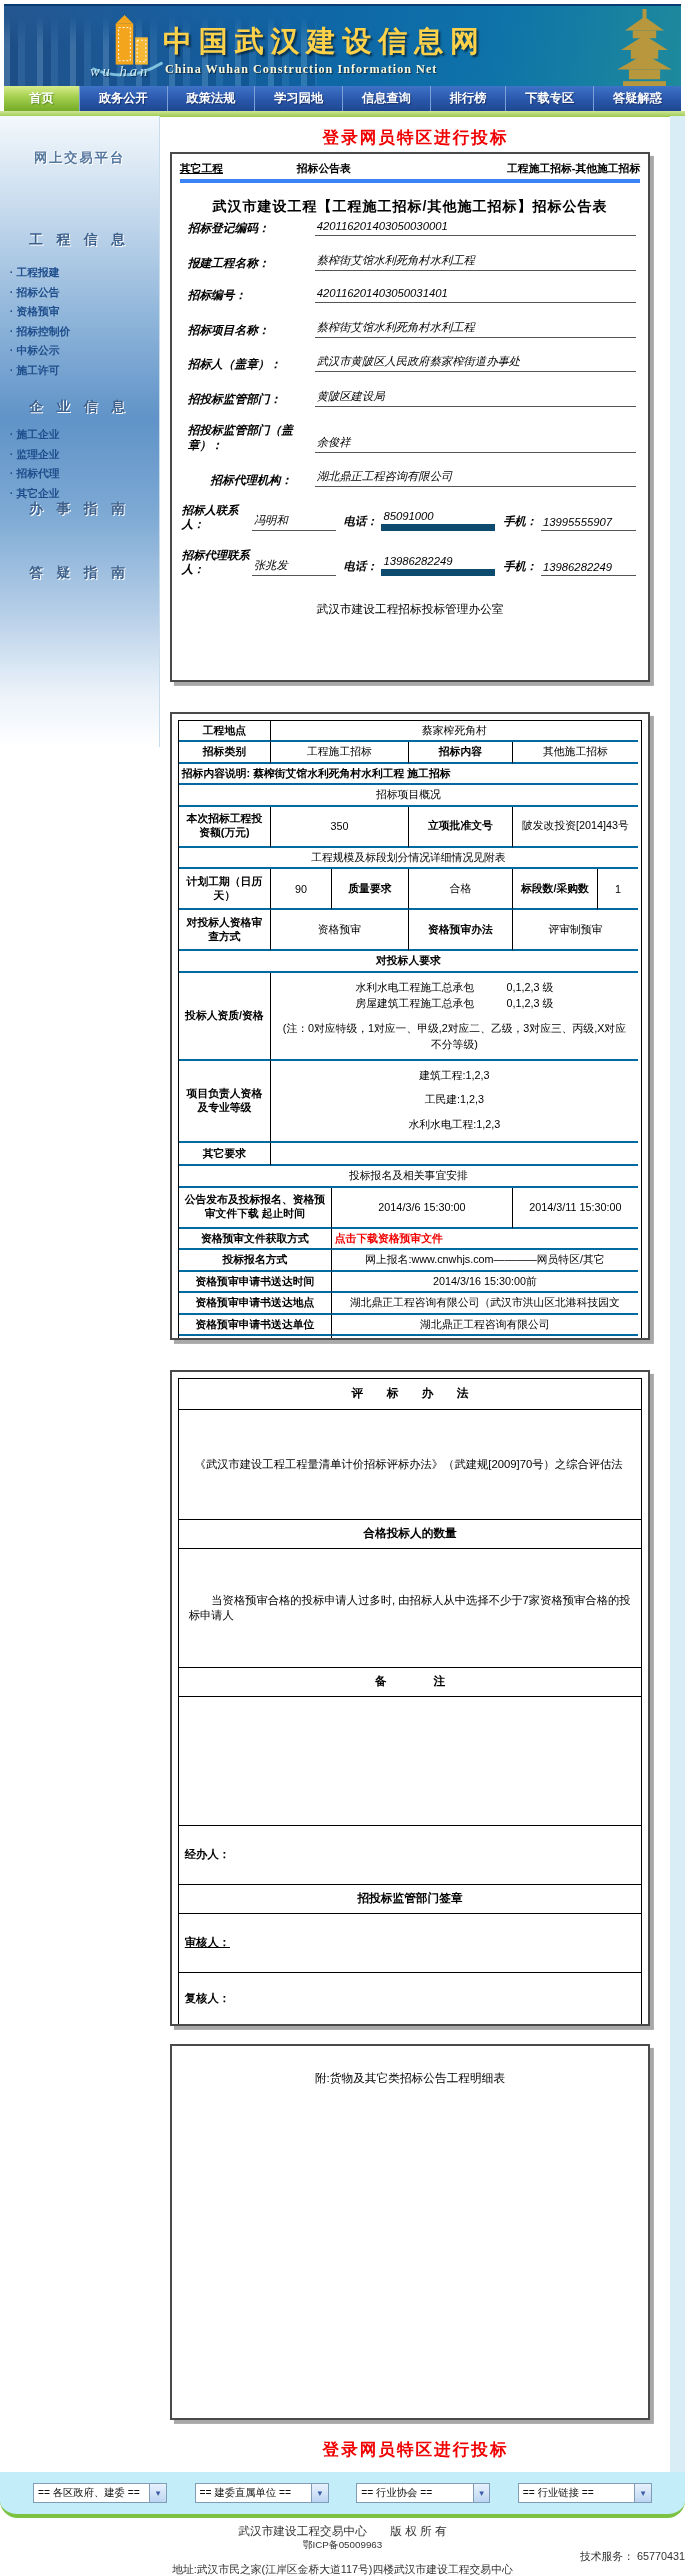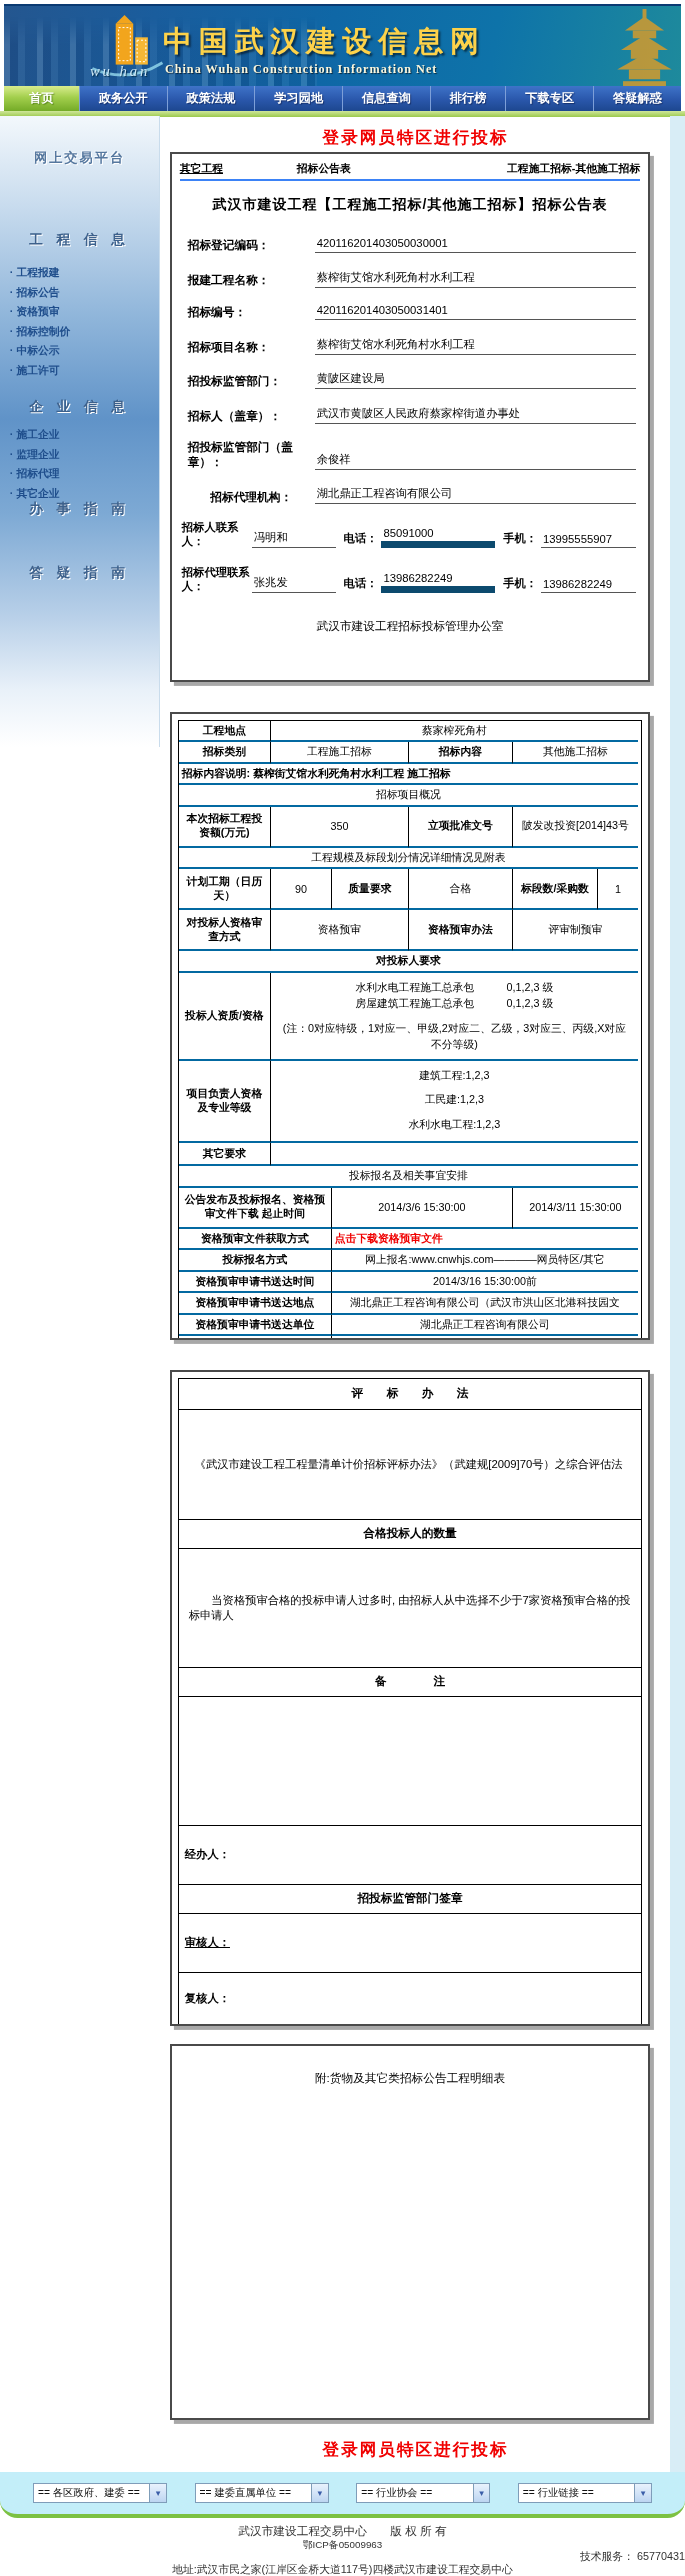--- a/index.html
+++ b/index.html
@@ -45,26 +45,26 @@
   .side-sec { position:absolute; left:0; width:100%; text-align:center; font-size:13.7px; font-weight:bold; letter-spacing:4.9px; color:#3d618c; text-shadow:1px 1px 0 #fff; }
   .side-items { position:absolute; left:9.8px; }
   .side-item { font-size:10.8px; font-weight:bold; color:#1f4e8c; line-height:19.6px; cursor:pointer; white-space:nowrap; }
   .side-item::before { content:"· "; }
   .right-strip { position:absolute; left:670px; top:116px; width:14.7px; height:2356px; background:#d8edf6; }
   
   .login-link { position:absolute; left:160px; width:511px; text-align:center; font-size:16.6px; font-weight:bold; color:#f00000; letter-spacing:2px; cursor:pointer; }
   
   .paper { position:absolute; left:170px; width:480px; background:#fff; border:2px solid #4a4a4a; box-shadow:3.9px 3.9px 0 #a8a8a8; overflow:hidden; }
   
-  .b1-head { display:flex; align-items:flex-end; margin:7.8px 7.8px 0 7.8px; padding-bottom:2.9px; border-bottom:2px solid #3b82f6; font-size:10.8px; font-weight:bold; }
+  .b1-head { display:flex; align-items:flex-end; margin:7.8px 7.8px 0 7.8px; padding-bottom:2.9px; border-bottom:4px solid #3b82f6; font-size:10.8px; font-weight:bold; }
   .b1-head .tl { width:117px; text-decoration:underline; }
   .b1-head .tc { flex:1; }
   .b1-head .tr { text-align:right; white-space:nowrap; }
   .b1-title { margin-top:15.7px; text-align:center; font-size:14px; font-weight:bold; letter-spacing:1px; }
-  .b1-fields { margin-top:23px; }
+  .b1-fields { margin-top:4px;font-style:italic; }
   .f-row { display:flex; align-items:flex-end; margin:0 11.7px 16.6px 15.7px; }
   .f-label { width:127px; font-size:11.7px; font-weight:bold; line-height:14.7px; }
   .f-value { flex:1; border-bottom:1px solid #555; font-size:11.3px; padding:0 2px 2px; min-height:15.7px; }
   .c-row { display:flex; align-items:flex-end; margin:0 11.7px 17.6px 9.8px; }
   .c-label { width:70px; font-size:11.3px; font-weight:bold; line-height:13.7px; }
   .c-name { width:84px; border-bottom:1px solid #555; font-size:11.3px; padding:0 2px 2px; }
   .c-phl { font-size:11.3px; font-weight:bold; margin:0 3.9px 2px 7.8px; white-space:nowrap; }
   .c-ph { width:114px; border-bottom:7px solid #0c4a6e; font-size:11.3px; padding:0 2px 2px; }
   .c-mb { flex:1; border-bottom:1px solid #555; font-size:11.3px; padding:0 2px 2px; }
   .b1-office { margin-top:25.4px; text-align:center; font-size:11.7px; }
@@ -196,26 +196,26 @@
     </div>
     <div class="f-row">
       <span class="f-label">招标编号：</span>
       <span class="f-value">420116201403050031401</span>
     </div>
     <div class="f-row">
       <span class="f-label">招标项目名称：</span>
       <span class="f-value">蔡榨街艾馆水利死角村水利工程</span>
     </div>
     <div class="f-row">
+      <span class="f-label">招标人（盖章）：</span>
+      <span class="f-value">武汉市黄陂区人民政府蔡家榨街道办事处</span>
+    </div>
+    <div class="f-row">
       <span class="f-label">招投标监管部门：</span>
       <span class="f-value">黄陂区建设局</span>
-    </div>
-    <div class="f-row">
-      <span class="f-label">招标人（盖章）：</span>
-      <span class="f-value">武汉市黄陂区人民政府蔡家榨街道办事处</span>
     </div>
     <div class="f-row">
       <span class="f-label">招投标监管部门（盖章）：</span>
       <span class="f-value">余俊祥</span>
     </div>
     <div class="f-row">
       <span class="f-label" style="text-align:center;">招标代理机构：</span>
       <span class="f-value">湖北鼎正工程咨询有限公司</span>
     </div>
     <div class="c-row">

